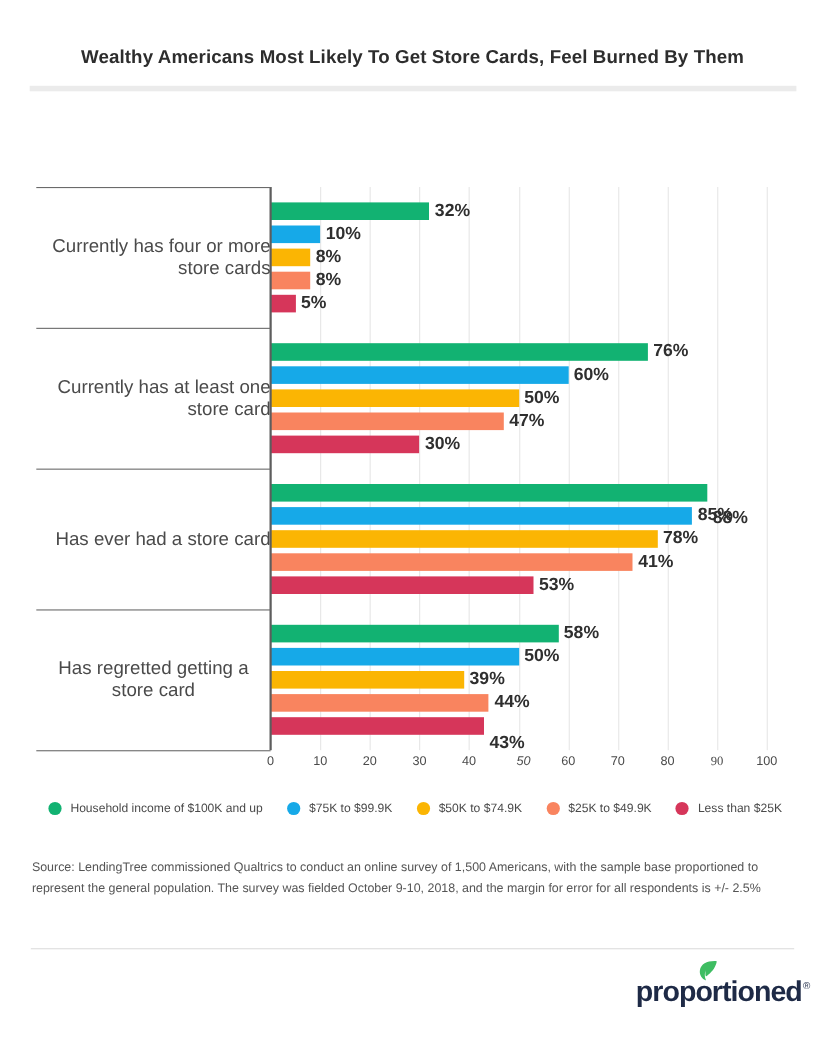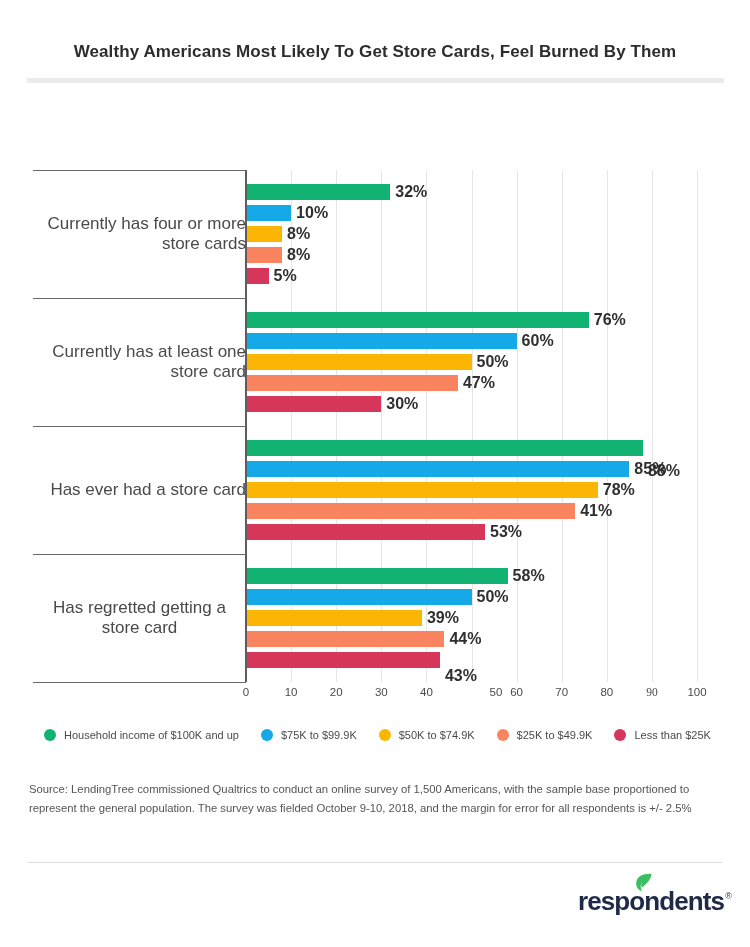--- a/index.html
+++ b/index.html
@@ -173,21 +173,21 @@
         <div class="cat-label" style="top: 192px;">Currently has at least one store card</div>
         <div class="cat-label" style="top: 320px;">Has ever had a store card</div>
         <div class="cat-label" style="top: 448px; text-align: center;">Has regretted getting a store card</div>
       </div>
     <div id="ticks-layer">
         <div class="tick" style="left: 246px;">0</div>
         <div class="tick" style="left: 291.1px;">10</div>
         <div class="tick" style="left: 336.2px;">20</div>
         <div class="tick" style="left: 381.3px;">30</div>
         <div class="tick" style="left: 426.4px;">40</div>
-        <div class="tick" style="left: 496px;">50</div>
+        <div class="tick" style="left: 476px; font-style: italic;">50</div>
         <div class="tick" style="left: 516.6px;">60</div>
         <div class="tick" style="left: 561.7px;">70</div>
         <div class="tick" style="left: 606.8px;">80</div>
         <div class="tick" style="left: 651.9px; font-family: Liberation Serif, serif;">90</div>
         <div class="tick" style="left: 697px;">100</div>
       </div>
   <div class="group-rule" style="top: 0px;"></div>
       <div class="group-rule" style="top: 128px;"></div>
       <div class="group-rule" style="top: 256px;"></div>
       <div class="group-rule" style="top: 384px;"></div>
@@ -217,17 +217,17 @@
       </div>
     </div>
 
   <div class="source">Source: LendingTree commissioned Qualtrics to conduct an online survey of 1,500 Americans, with the sample base proportioned to represent the general population. The survey was fielded October 9-10, 2018, and the margin for error for all respondents is +/- 2.5%</div>
   <div class="footer-rule"></div>
 
   <div class="logo">
     <svg class="leaf" viewBox="0 0 20 21">
       <path d="M18.5 0.8 C10 0.2 3.4 3.2 2.4 9.4 C1.7 13.8 4.2 17.8 8.4 19.2 C8.4 19.2 5.6 14.2 8.2 9.4 C8.2 9.4 7.0 13.0 8.2 15.4 C8.2 15.4 13.0 12.0 15.6 8.2 C18.2 4.4 18.5 0.8 18.5 0.8 Z" fill="#3ebd62"></path>
     </svg>
-    <span class="logo-word">respondents</span>
+    <span class="logo-word">proportioned</span>
     <span class="logo-reg">®</span>
   </div>
 
 </div>
 
 </body></html>

